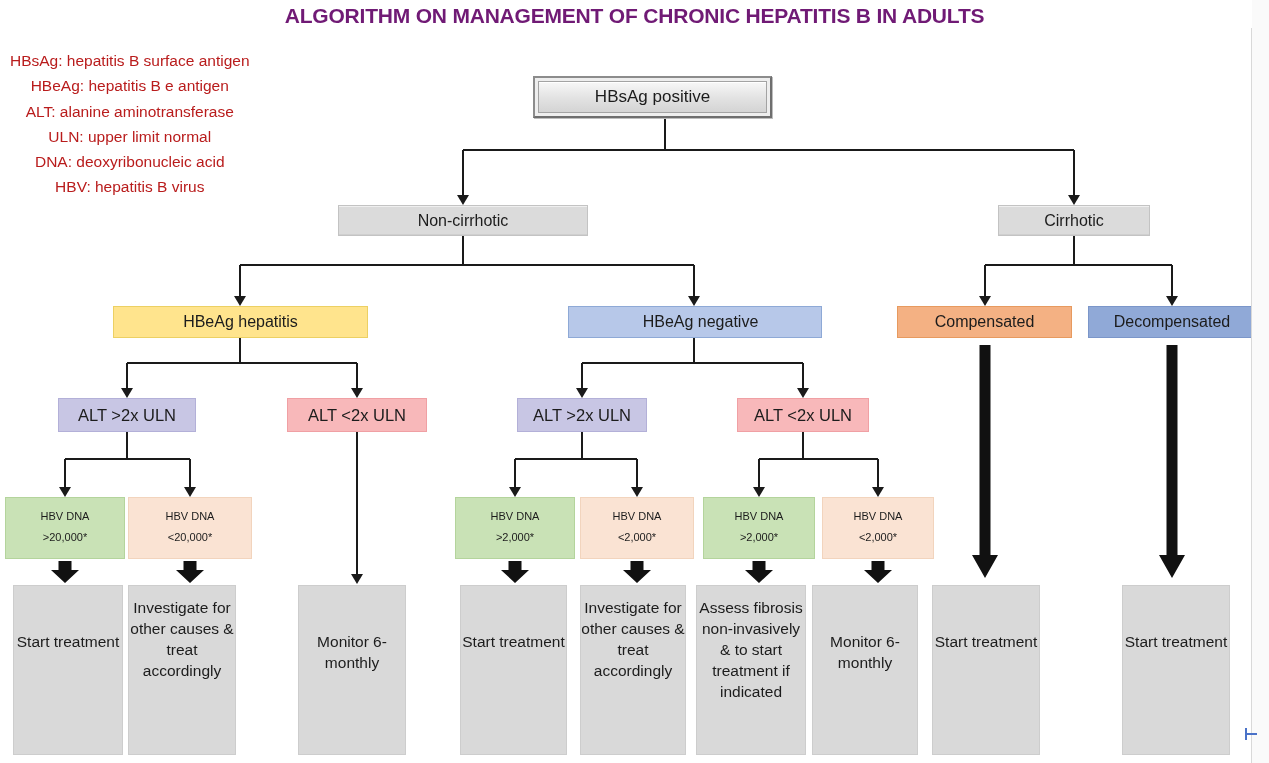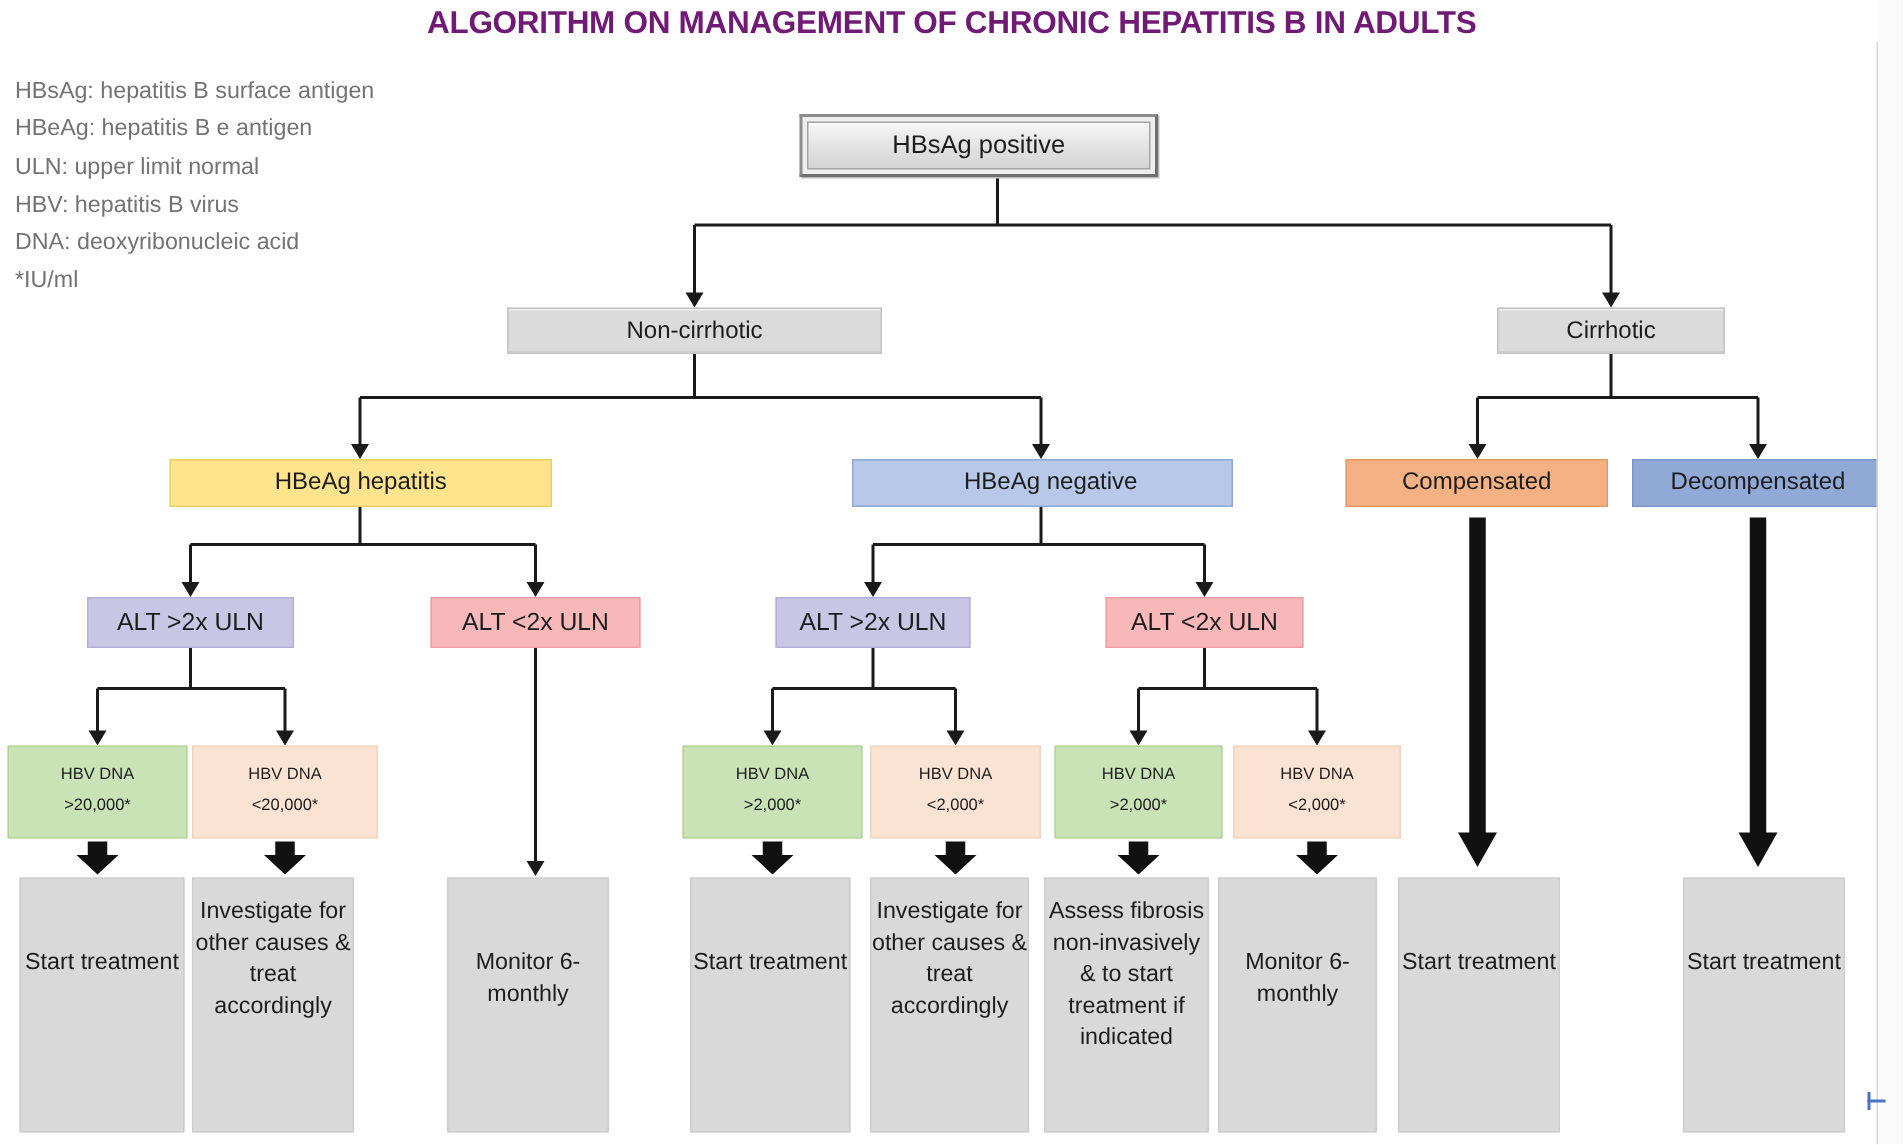--- a/index.html
+++ b/index.html
@@ -1,20 +1,20 @@
 <!DOCTYPE html>
 <html><head>
 <meta charset="utf-8">
 <style>
   html,body{margin:0;padding:0;background:#fff;}
   .stage{position:relative;width:1269px;height:763px;background:#ffffff;overflow:hidden;
          font-family:"Liberation Sans",sans-serif;color:#1c1c1c;}
   .title{position:absolute;left:0;top:4px;width:1269px;text-align:center;
          font-size:21px;font-weight:700;letter-spacing:-0.2px;color:#701a75;}
-  .legend{position:absolute;left:10px;top:48px;font-size:15.5px;line-height:25.3px;color:#737373;}
+  .legend{position:absolute;left:10px;top:48px;font-size:15.5px;line-height:25.3px;color:#b91c1c;text-align:center;}
   svg.wires{position:absolute;left:0;top:0;pointer-events:none;}
   .wire{fill:none;stroke:#1a1a1a;stroke-width:2px;}
   .ah{fill:#1a1a1a;stroke:none;}
   .blk{fill:#111;stroke:none;}
   .node{position:absolute;display:flex;align-items:center;justify-content:center;
         box-sizing:border-box;font-size:16px;text-align:center;}
   .gray{background:#dbdbdb;border:1px solid #c3c3c3;box-shadow:inset 0 1px 0 #efefef, inset 0 -1px 0 #cfcfcf;}
   .yellow{background:#ffe48d;border:1px solid #ecd063;}
   .lightblue{background:#b7c8e9;border:1px solid #8ea9d6;}
   .orange{background:#f4b183;border:1px solid #e79a5f;}
@@ -43,24 +43,24 @@
 </head>
 <body>
 
 <div class="stage">
 
   <div class="title">ALGORITHM ON MANAGEMENT OF CHRONIC HEPATITIS B IN ADULTS</div>
 
   <div class="legend">
     <div>HBsAg: hepatitis B surface antigen</div>
     <div>HBeAg: hepatitis B e antigen</div>
+    <div>ALT: alanine aminotransferase</div>
     <div>ULN: upper limit normal</div>
+    <div>DNA: deoxyribonucleic acid</div>
     <div>HBV: hepatitis B virus</div>
-    <div>DNA: deoxyribonucleic acid</div>
-    <div>*IU/ml</div>
   </div>
 
   <svg class="wires" width="1269" height="763" viewBox="0 0 1269 763">
 
     <path class="wire" d="M665 118 V150 M463 150 H1074 M463 150 V196 M1074 150 V196"></path>
     <path class="ah" d="M457 195 L469 195 L463 205 Z"></path>
     <path class="ah" d="M1068 195 L1080 195 L1074 205 Z"></path>
 
     <path class="wire" d="M463 236 V265 M240 265 H694 M240 265 V297 M694 265 V297"></path>
     <path class="ah" d="M234 296 L246 296 L240 306 Z"></path>

